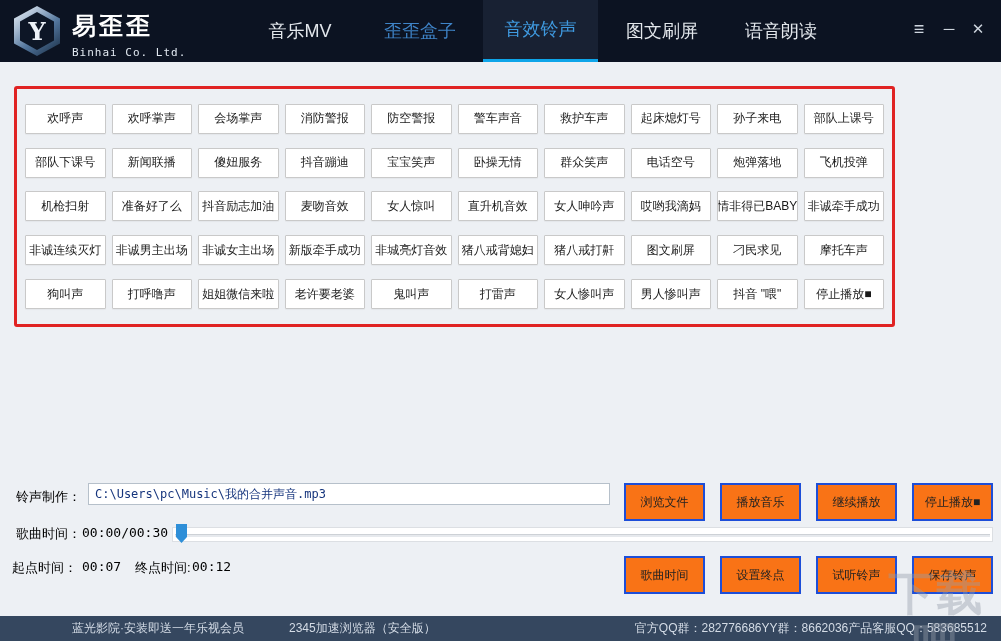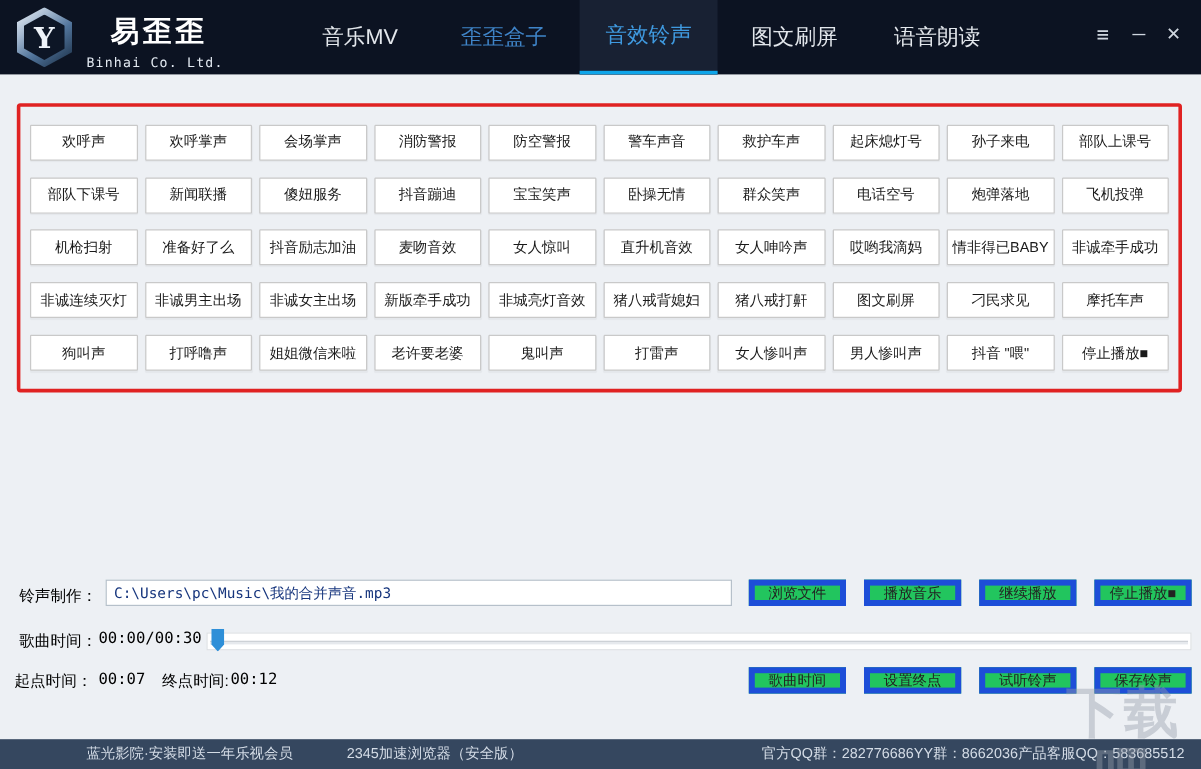--- a/index.html
+++ b/index.html
@@ -12,55 +12,55 @@
   .logo { position:absolute; left:14px; top:6px; width:46px; height:50px; }
   .hex-outer { width:46px; height:50px; clip-path:polygon(50% 0,100% 25%,100% 75%,50% 100%,0 75%,0 25%);
                background:linear-gradient(140deg,#eef3f9 0%,#aabdd3 28%,#51749b 58%,#1c3department,#16293f 100%);
                background:linear-gradient(140deg,#eef3f9 0%,#aabdd3 28%,#51749b 58%,#16293f 100%);
                position:relative; }
   .hex-inner { position:absolute; left:6px; top:6px; width:34px; height:38px;
                clip-path:polygon(50% 0,100% 25%,100% 75%,50% 100%,0 75%,0 25%);
                background:#0d1626; display:flex; align-items:center; justify-content:center; }
   .logo-y { font-family:"DejaVu Serif", serif; font-size:24px; font-weight:bold; color:#eef3f9; }
   .brand { position:absolute; left:72px; top:10px; }
-  .brand-title { font-size:24px; font-weight:bold; color:#ffffff; letter-spacing:3px;margin-left:20px; }
+  .brand-title { font-size:24px; font-weight:bold; color:#ffffff; letter-spacing:3px; }
   .brand-sub { font-family:"DejaVu Sans Mono", monospace; font-size:11px; color:#e2e9f1; margin-top:4px; letter-spacing:1px; }
 
   .tab { position:absolute; top:0; height:62px; line-height:62px; text-align:center; font-size:18px; color:#e3e7ec; cursor:pointer; }
   .tab-musicmv { left:252px; width:96px; }
   .tab-box     { left:372px; width:96px; color:#3f84c8; }
   .tab-sound   { left:483px; width:115px; background:#182133; color:#3f9ae0; border-bottom:3px solid #0ea5e9; line-height:59px; }
   .tab-text    { left:614px; width:96px; }
   .tab-voice   { left:733px; width:96px; }
 
   .win-btn { position:absolute; top:0; height:58px; line-height:58px; text-align:center; color:#cfd6df; cursor:pointer; }
   .win-menu  { left:905px; width:28px; font-size:18px; }
   .win-min   { left:936px; width:26px; font-size:15px; }
   .win-close { left:964px; width:28px; font-size:15px; }
 
   
   .main { position:absolute; top:62px; left:0; width:1001px; height:554px; background:#edf0f4; }
 
-  .red-box { position:absolute; left:14px; top:24px; width:971px; height:241px;
+  .red-box { position:absolute; left:14px; top:24px; width:881px; height:241px;
              border:3px solid #e02222; border-radius:3px;
              display:grid; grid-template-columns:repeat(10,1fr); grid-template-rows:repeat(5,1fr);
              column-gap:6px; padding:8px; align-items:center; }
   .sound-btn { height:30px; background:#ffffff; border:1px solid #c9c9c9; border-radius:1px;
                display:flex; align-items:center; justify-content:center;
                font-size:12px; color:#1a1a1a; white-space:nowrap; cursor:pointer;
                box-shadow:0 1px 1px rgba(0,0,0,0.04); overflow:hidden; }
 
   .lbl { position:absolute; font-size:13px; color:#000; white-space:nowrap; }
   .mono { font-family:"DejaVu Sans Mono", monospace; }
 
   .path-input { position:absolute; left:88px; top:421px; width:522px; height:22px;
                 background:#ffffff; border:1px solid #b6c0ca; font-family:"DejaVu Sans Mono", monospace;
                 font-size:12px; color:#16357d; padding:0 6px; }
 
-  .ctl { position:absolute; width:81px; height:22px; background:#22c55e; border:5px solid #1d4ed8;
+  .ctl { position:absolute; width:81px; height:38px; background:#f97316; border:2px solid #1d4ed8;
          display:flex; align-items:center; justify-content:center; font-size:12px; color:#222; cursor:pointer; }
   .ctl-c1 { left:624px; } .ctl-c2 { left:720px; } .ctl-c3 { left:816px; } .ctl-c4 { left:912px; }
   .ctl-r1 { top:421px; } .ctl-r3 { top:494px; }
 
   .slider-track { position:absolute; left:172px; top:465px; width:821px; height:15px;
                   background:#ffffff; border:1px solid #dcdfe3; cursor:pointer; }
   .slider-track::after { content:""; position:absolute; left:2px; right:2px; top:6px; height:2px;
                          background:#e6e9ed; border-top:1px solid #cdd1d6; }
   .slider-thumb { position:absolute; left:176px; top:462px; width:11px; height:19px; background:#2e8fd8;
                   clip-path:polygon(0 0,100% 0,100% 68%,50% 100%,0 68%); cursor:grab; z-index:2; }

